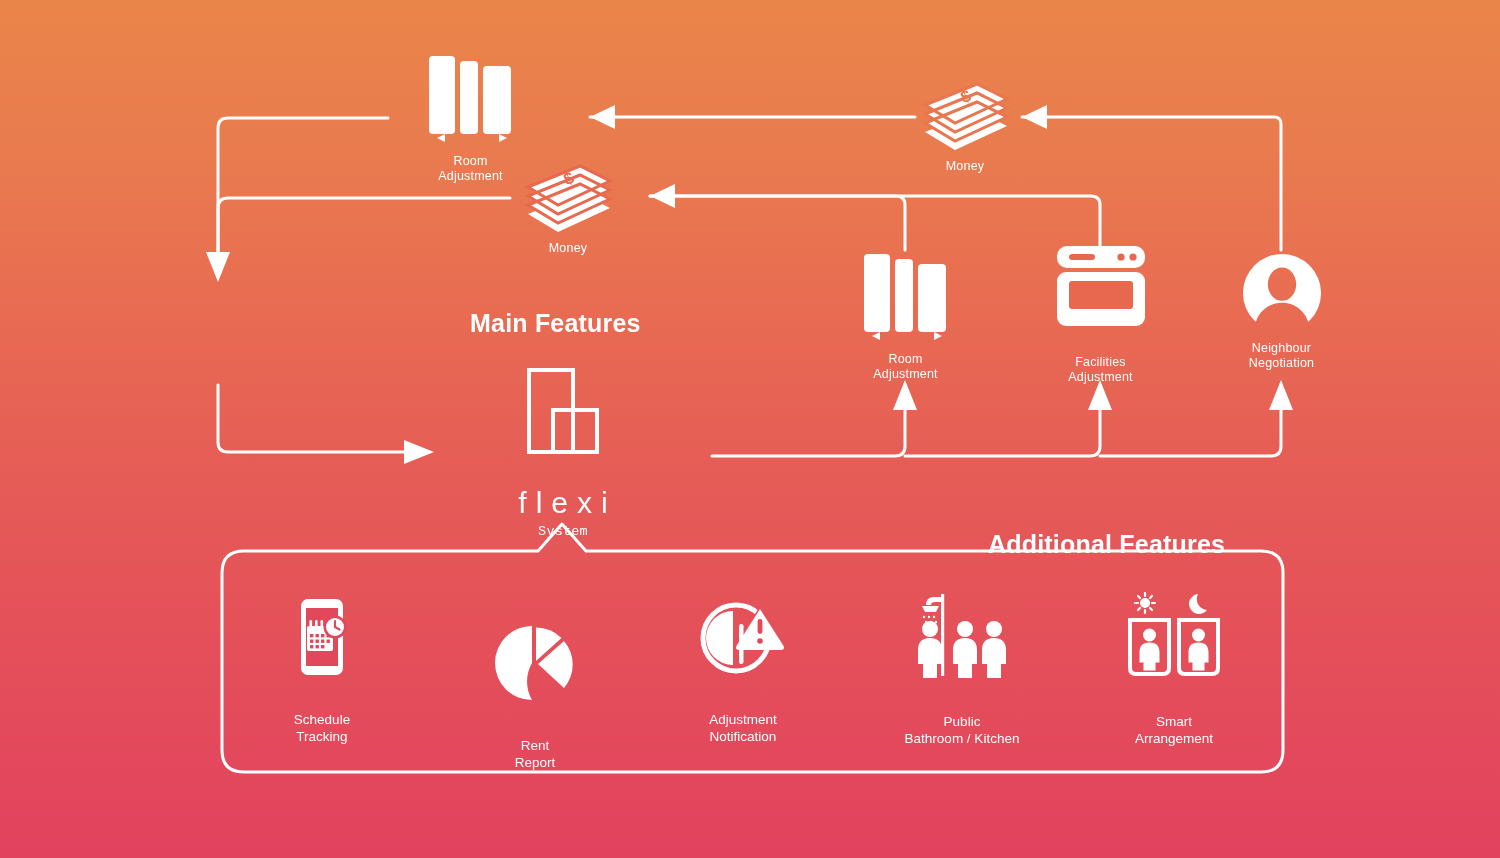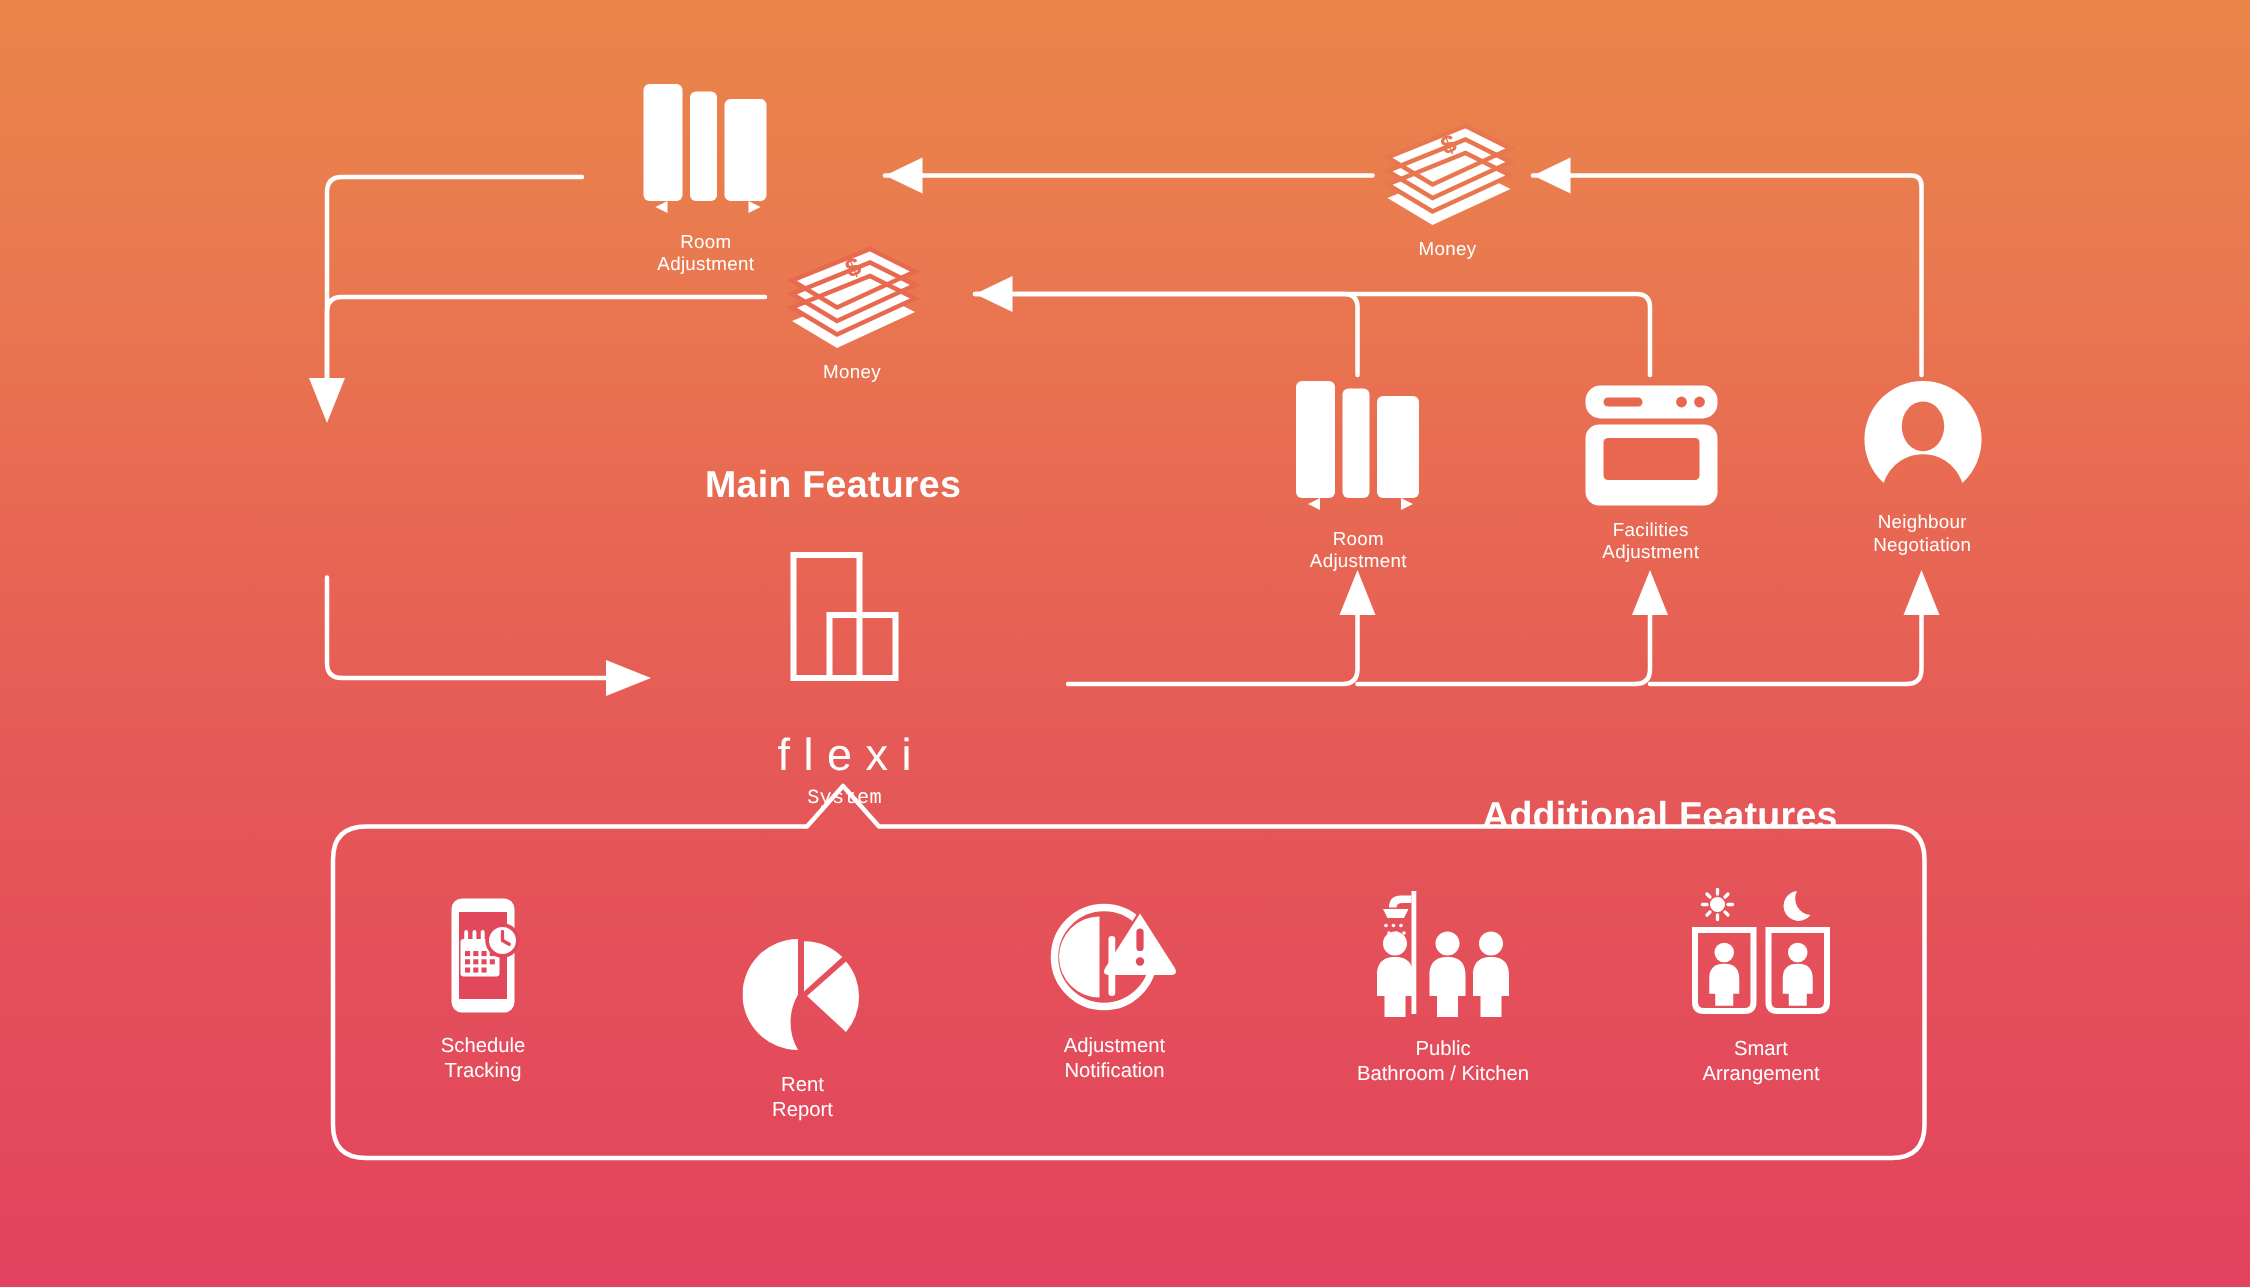--- a/index.html
+++ b/index.html
@@ -21,21 +21,21 @@
   #additional-features-title{font-size:25px;left:988px;top:514px;margin-top:16px;}
   svg.lines{position:absolute;left:0;top:0;width:1500px;height:858px;pointer-events:none;}
   .lg{fill:none;stroke:#ffffff;stroke-width:3;stroke-linecap:round;stroke-linejoin:round;}
   .lgf{fill:#ffffff;}
   #logo-wrap{position:absolute;left:493px;top:363px;width:140px;display:flex;flex-direction:column;align-items:center;}
   #logo-word{
     color:#fff;font-size:30px;letter-spacing:9px;margin-top:23px;
     font-weight:400;text-indent:9px;
   }
   #logo-sub{color:#fff;font-size:13.5px;margin-top:4px;letter-spacing:.2px;font-family:Liberation Mono, monospace;}
-  .feat{position:absolute;display:flex;flex-direction:column;align-items:center;width:200px;}
+  .feat{position:absolute;display:flex;flex-direction:column;align-items:center;width:200px;gap:23px;}
   .feat .flabel{
     color:#fff;font-size:13.5px;line-height:17px;text-align:center;margin-top:12px;white-space:pre-line;
   }
   .iconbox{display:flex;align-items:flex-end;justify-content:center;}
 </style>
 </head>
 <body>
 
 <div id="stage">
 
@@ -165,21 +165,21 @@
         <rect x="37" y="9" width="18" height="73" rx="4" fill="#fff"></rect>
         <rect x="60" y="14" width="28" height="68" rx="4" fill="#fff"></rect>
         <polygon points="14,86 22,82 22,90" fill="#fff"></polygon>
         <polygon points="84,86 76,82 76,90" fill="#fff"></polygon>
       </svg>
     </div>
     <div class="label">Room
 Adjustment</div>
   </div>
 
-  <div class="node small" style="left:1048px;top:255px;width:105px;">
+  <div class="node small" style="left:1048px;top:244px;width:105px;gap:20px;">
     <div class="iconbox">
       <svg width="96" height="84" viewBox="0 0 96 84">
         <rect x="4" y="2" width="88" height="22" rx="10" fill="#fff"></rect>
         <rect x="16" y="10" width="26" height="6" rx="3" fill="#e8684f"></rect>
         <circle cx="68" cy="13" r="3.6" fill="#e8684f"></circle>
         <circle cx="80" cy="13" r="3.6" fill="#e8684f"></circle>
         <rect x="4" y="28" width="88" height="54" rx="9" fill="#fff"></rect>
         <rect x="16" y="37" width="64" height="28" rx="3" fill="#e8684f"></rect>
       </svg>
     </div>

